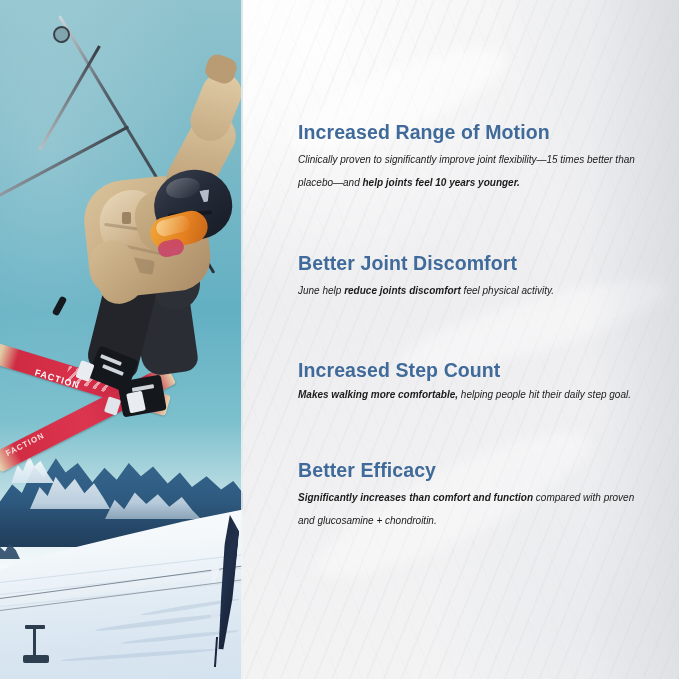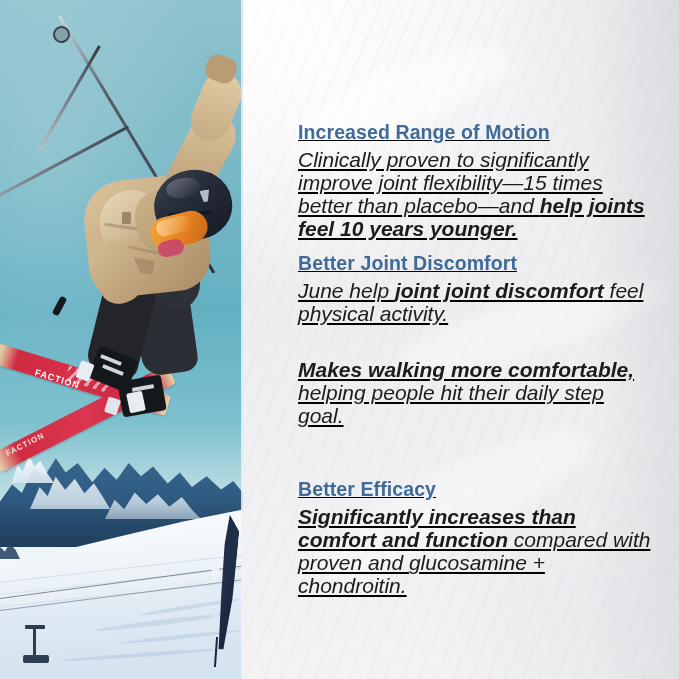--- a/index.html
+++ b/index.html
@@ -199,34 +199,34 @@
       linear-gradient(180deg,#f4f4f5 0%,#eeeef0 45%,#f3f3f4 100%);
   }
   .sweep{position:absolute;background:rgba(255,255,255,.55);border-radius:50%;filter:blur(6px);}
   .s1{left:40px;top:70px;width:230px;height:60px;transform:rotate(-22deg);}
   .s2{left:150px;top:300px;width:280px;height:52px;transform:rotate(-16deg);opacity:.7;}
   .s3{left:60px;top:470px;width:300px;height:70px;transform:rotate(-26deg);opacity:.6;}
   .shade{position:absolute;right:0;top:0;width:90px;height:679px;
     background:linear-gradient(270deg,rgba(206,210,215,.45),rgba(255,255,255,0));}
 
   .content{position:relative;padding:0;}
-  .block{position:absolute;left:55px;width:355px;text-decoration:underline;}
+  .block{position:absolute;left:55px;width:355px;}
   .b0{top:120px;}
   .b1{top:251px;}
   .b2{top:358px;}
-  .b3{top:458px;margin-top:19px;}
+  .b3{top:458px;}
 
   h3.head{
     margin:0 0 4px 0;
     font-size:19.5px;line-height:24px;font-weight:700;
     color:#3f6a9a;letter-spacing:.1px;
   }
   .b2 h3.head{margin-bottom:1px;}
   p.body{
-    margin:0;font-size:21px;line-height:23px;color:#1b1b1b;
+    margin:0;font-size:10px;line-height:23px;color:#1b1b1b;
     font-style:italic;letter-spacing:0;
   }
   p.body b{font-weight:700;font-style:italic;}
   .lead-bold{font-weight:700;font-style:italic;}
 </style>
 </head>
 <body>
 
 <div class="canvas">
 
@@ -324,26 +324,27 @@
         <h3 class="head">Increased Range of Motion</h3>
         <p class="body">
           <span>Clinically proven to significantly improve joint</span>
           <span>flexibility—15 times better than placebo—and</span>
           <b>help joints feel 10 years younger.</b>
         </p>
       </div>
 
       <div class="block b1">
         <h3 class="head">Better Joint Discomfort</h3>
-        <p class="body"><span>June help </span><b>joint joint discomfort</b><span> feel</span>
+        <p class="body"><span>June help </span><b>reduce joints discomfort</b><span> feel</span>
           <span>physical activity.</span>
         </p>
       </div>
 
       <div class="block b2">
+        <h3 class="head">Increased Step Count</h3>
         <p class="body">
           <b class="lead-bold">Makes walking more comfortable,</b>
           <span>helping people hit their daily step goal.</span>
         </p>
       </div>
 
       <div class="block b3">
         <h3 class="head">Better Efficacy</h3>
         <p class="body"><b>Significantly increases than comfort and</b>
           <b>function</b><span> compared with proven and</span>

